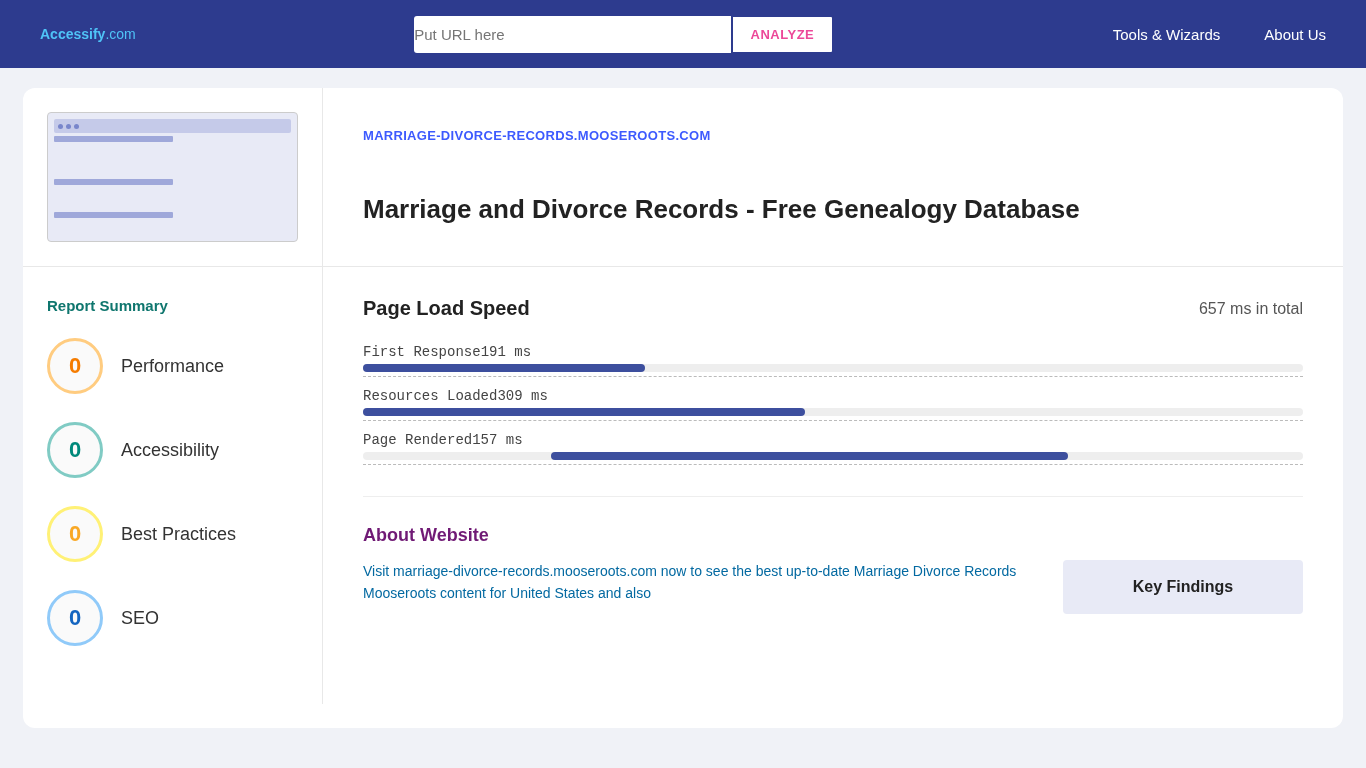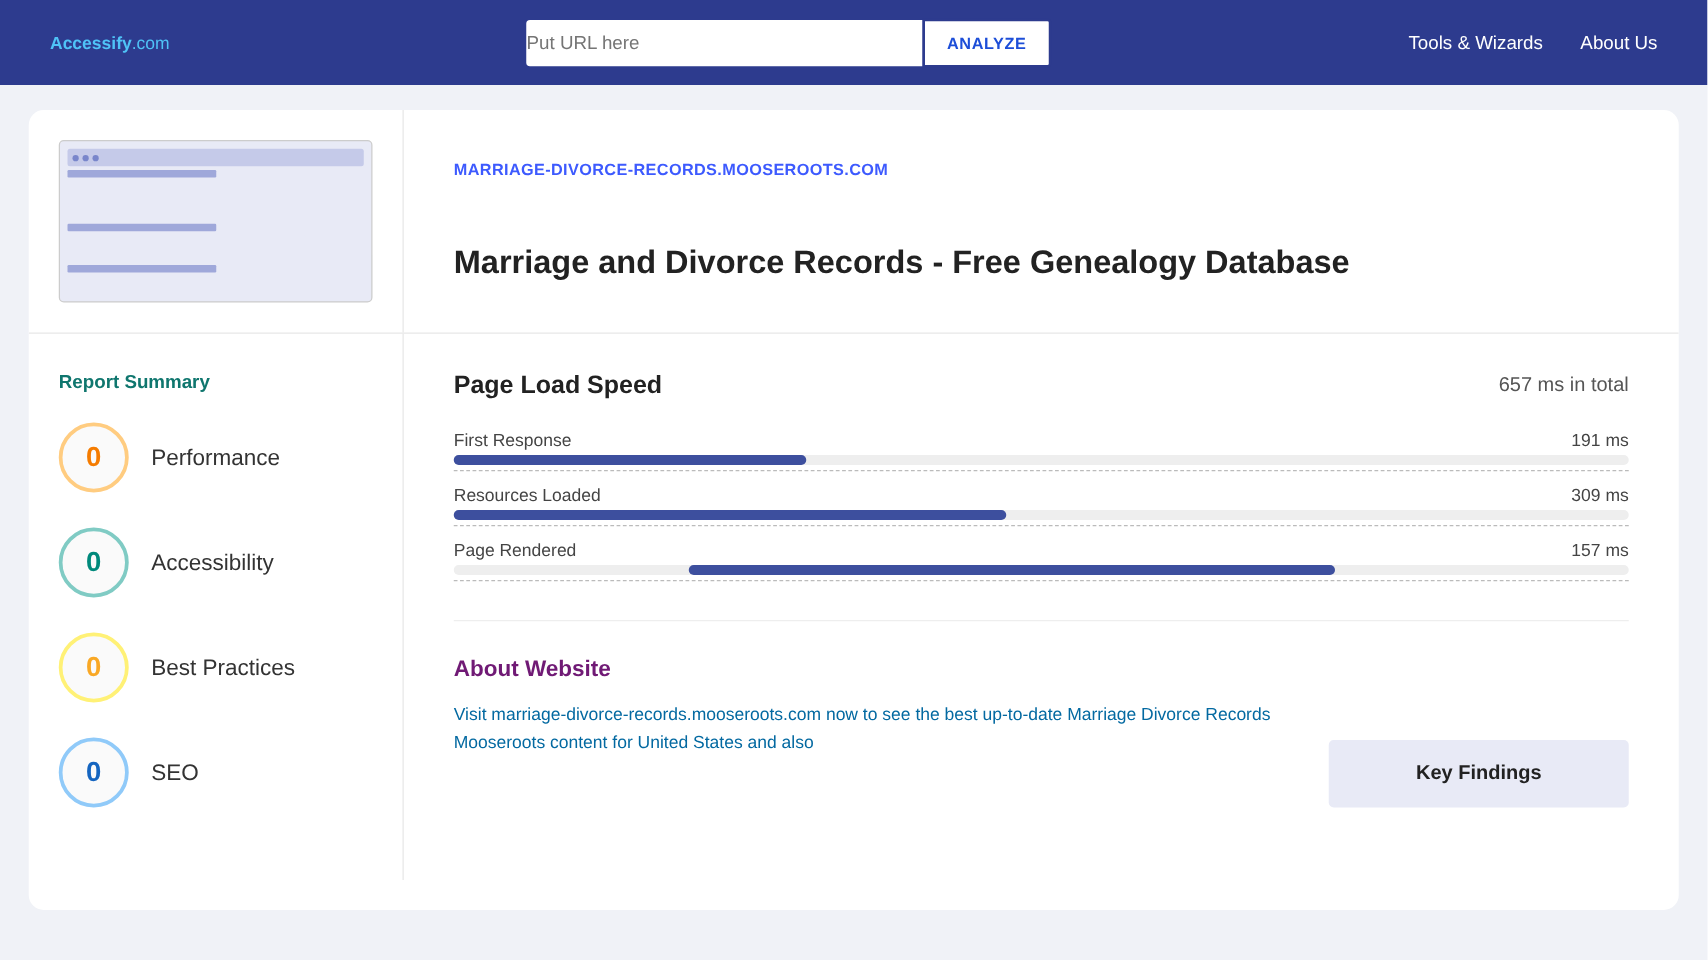--- a/index.html
+++ b/index.html
@@ -34,32 +34,32 @@
       padding: 10px 0;
       font-size: 15px;
       border: none;
       outline: none;
       border-radius: 3px 0 0 3px;
       color: #aaa;
       background: #fff;
     }
     .analyze-btn {
       background: #fff;
-      color: #1d4ed8;
+      color: #ec4899;
       border: 2px solid #2d3b8e;
       padding: 10px 18px;
       font-size: 13px;
       font-weight: bold;
       cursor: pointer;
       border-radius: 0 3px 3px 0;
       letter-spacing: 0.5px;
     }
     .header-nav {
       display: flex;
-      gap: 30px;
+      gap: 44px;
     }
     .header-nav a {
       color: #fff;
       text-decoration: none;
       font-size: 15px;
       cursor: pointer;
     }
 
     
     .main-container {
@@ -208,23 +208,23 @@
 
     
     .speed-bars {
       margin-bottom: 36px;
     }
     .speed-row {
       margin-bottom: 16px;
     }
     .speed-row-header {
       display: flex;
-      justify-content: space-between;
       align-items: center;
       margin-bottom: 4px;
+      font-family: Liberation Mono, monospace;
     }
     .speed-row-label {
       font-size: 14px;
       color: #444;
     }
     .speed-row-value {
       font-size: 14px;
       color: #444;
     }
     .bar-track {
@@ -269,21 +269,20 @@
       font-size: 14px;
       color: #0369a1;
       line-height: 1.6;
     }
     .key-findings-box {
       width: 240px;
       min-width: 240px;
       background: #e8eaf6;
       border-radius: 4px;
       padding: 18px 20px;
-      margin-top: 32px;
     }
     .key-findings-title {
       font-size: 16px;
       font-weight: bold;
       color: #222;
       text-align: center;
     }
   </style>
 </head>
 <body>

